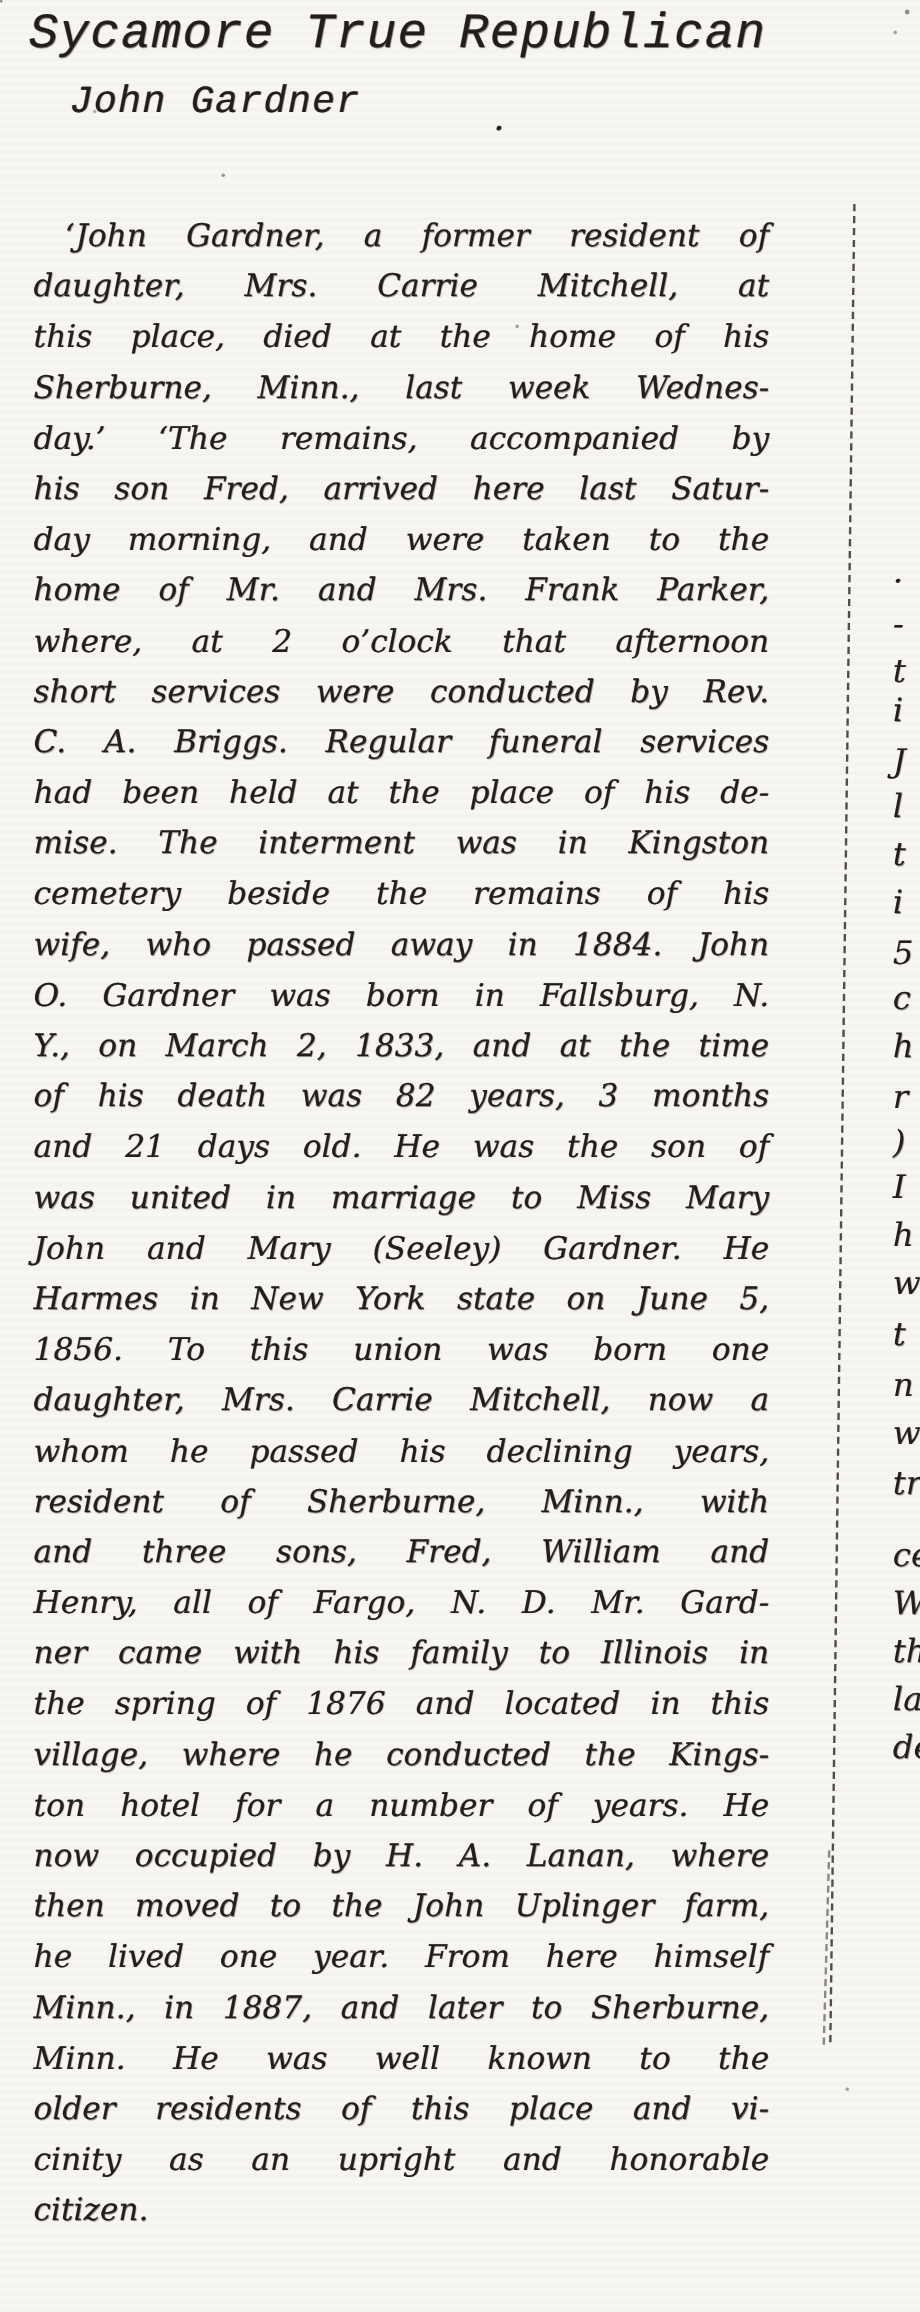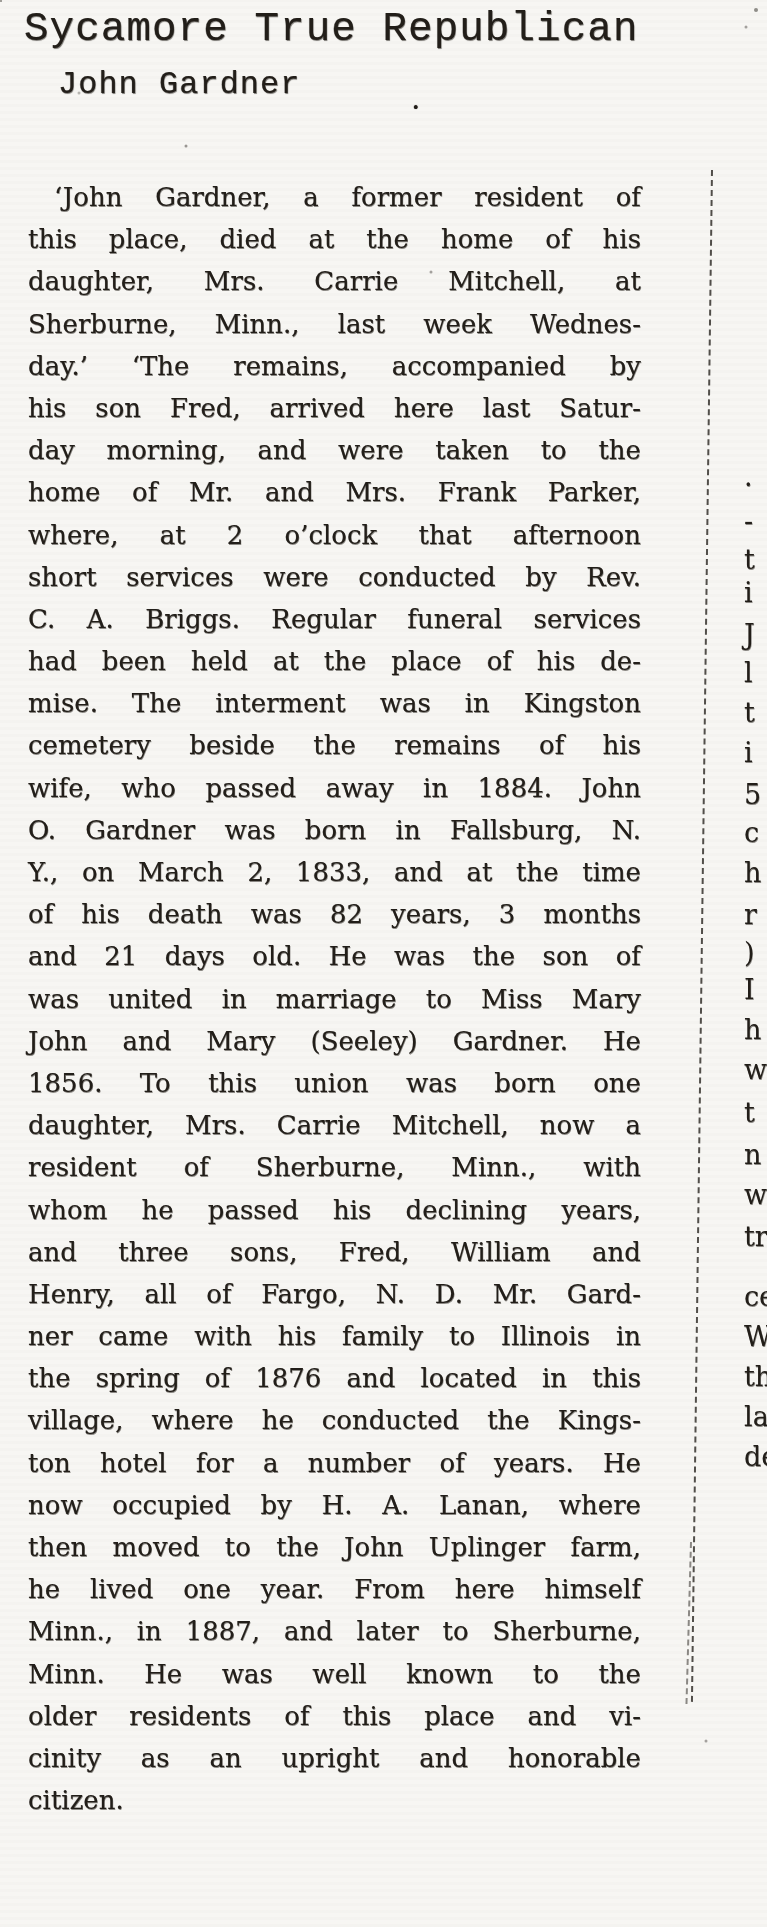--- a/index.html
+++ b/index.html
@@ -5,20 +5,21 @@
   html,body{margin:0;padding:0;background:#e8e7e4;}
   .page{
     position:relative;
     width:767px;height:1927px;
     background:
       repeating-linear-gradient(0deg, rgba(60,55,45,0.015) 0 3px, rgba(0,0,0,0) 3px 7px),
       var(--paper,#f7f6f3);
     overflow:hidden;
     color:var(--ink,#221e19);
     font-family:"DejaVu Serif","Liberation Serif",serif;
+    font-style:italic;
   }
   .masthead{
     position:absolute;top:6px;left:24px;margin:0;
     font-family:"Liberation Mono","DejaVu Sans Mono",monospace;
     font-size:41px;font-weight:normal;letter-spacing:1px;white-space:nowrap;
     text-shadow:0.6px 0.6px 0.7px rgba(30,26,20,0.55), -0.4px 0 0.5px rgba(30,26,20,0.35);
   }
   .headline{
     position:absolute;top:66px;left:58px;margin:0;
     font-family:"Liberation Mono","DejaVu Sans Mono",monospace;
@@ -68,44 +69,45 @@
 </head>
 <body>
 
 <div class="page" style="--paper: #f7f6f3; --ink: #221e19;">
   <h1 class="masthead">Sycamore True Republican</h1>
   <h2 class="headline">John Gardner</h2>
   <span class="title-dot">.</span>
 
   <div class="article" id="article">
       <div class="article-line first">‘John Gardner, a former resident of</div>
+      <div class="article-line">daughter, Mrs. Carrie Mitchell, at</div>
       <div class="article-line">this place, died at the home of his</div>
-      <div class="article-line">daughter, Mrs. Carrie Mitchell, at</div>
       <div class="article-line">Sherburne, Minn., last week Wednes-</div>
       <div class="article-line">day.’ ‘The remains, accompanied by</div>
       <div class="article-line">his son Fred, arrived here last Satur-</div>
       <div class="article-line">day morning, and were taken to the</div>
       <div class="article-line">home of Mr. and Mrs. Frank Parker,</div>
       <div class="article-line">where, at 2 o’clock that afternoon</div>
       <div class="article-line">short services were conducted by Rev.</div>
       <div class="article-line">C. A. Briggs. Regular funeral services</div>
       <div class="article-line">had been held at the place of his de-</div>
       <div class="article-line">mise. The interment was in Kingston</div>
       <div class="article-line">cemetery beside the remains of his</div>
       <div class="article-line">wife, who passed away in 1884. John</div>
       <div class="article-line">O. Gardner was born in Fallsburg, N.</div>
       <div class="article-line">Y., on March 2, 1833, and at the time</div>
       <div class="article-line">of his death was 82 years, 3 months</div>
       <div class="article-line">and 21 days old. He was the son of</div>
       <div class="article-line">was united in marriage to Miss Mary</div>
       <div class="article-line">John and Mary (Seeley) Gardner. He</div>
+      <div class="article-line">Harmes in New York state on June 5,</div>
       <div class="article-line">1856. To this union was born one</div>
       <div class="article-line">daughter, Mrs. Carrie Mitchell, now a</div>
+      <div class="article-line">whom he passed his declining years,</div>
       <div class="article-line">resident of Sherburne, Minn., with</div>
-      <div class="article-line">whom he passed his declining years,</div>
       <div class="article-line">and three sons, Fred, William and</div>
       <div class="article-line">Henry, all of Fargo, N. D. Mr. Gard-</div>
       <div class="article-line">ner came with his family to Illinois in</div>
       <div class="article-line">the spring of 1876 and located in this</div>
       <div class="article-line">village, where he conducted the Kings-</div>
       <div class="article-line">ton hotel for a number of years. He</div>
       <div class="article-line">now occupied by H. A. Lanan, where</div>
       <div class="article-line">then moved to the John Uplinger farm,</div>
       <div class="article-line">he lived one year. From here himself</div>
       <div class="article-line">Minn., in 1887, and later to Sherburne,</div>

